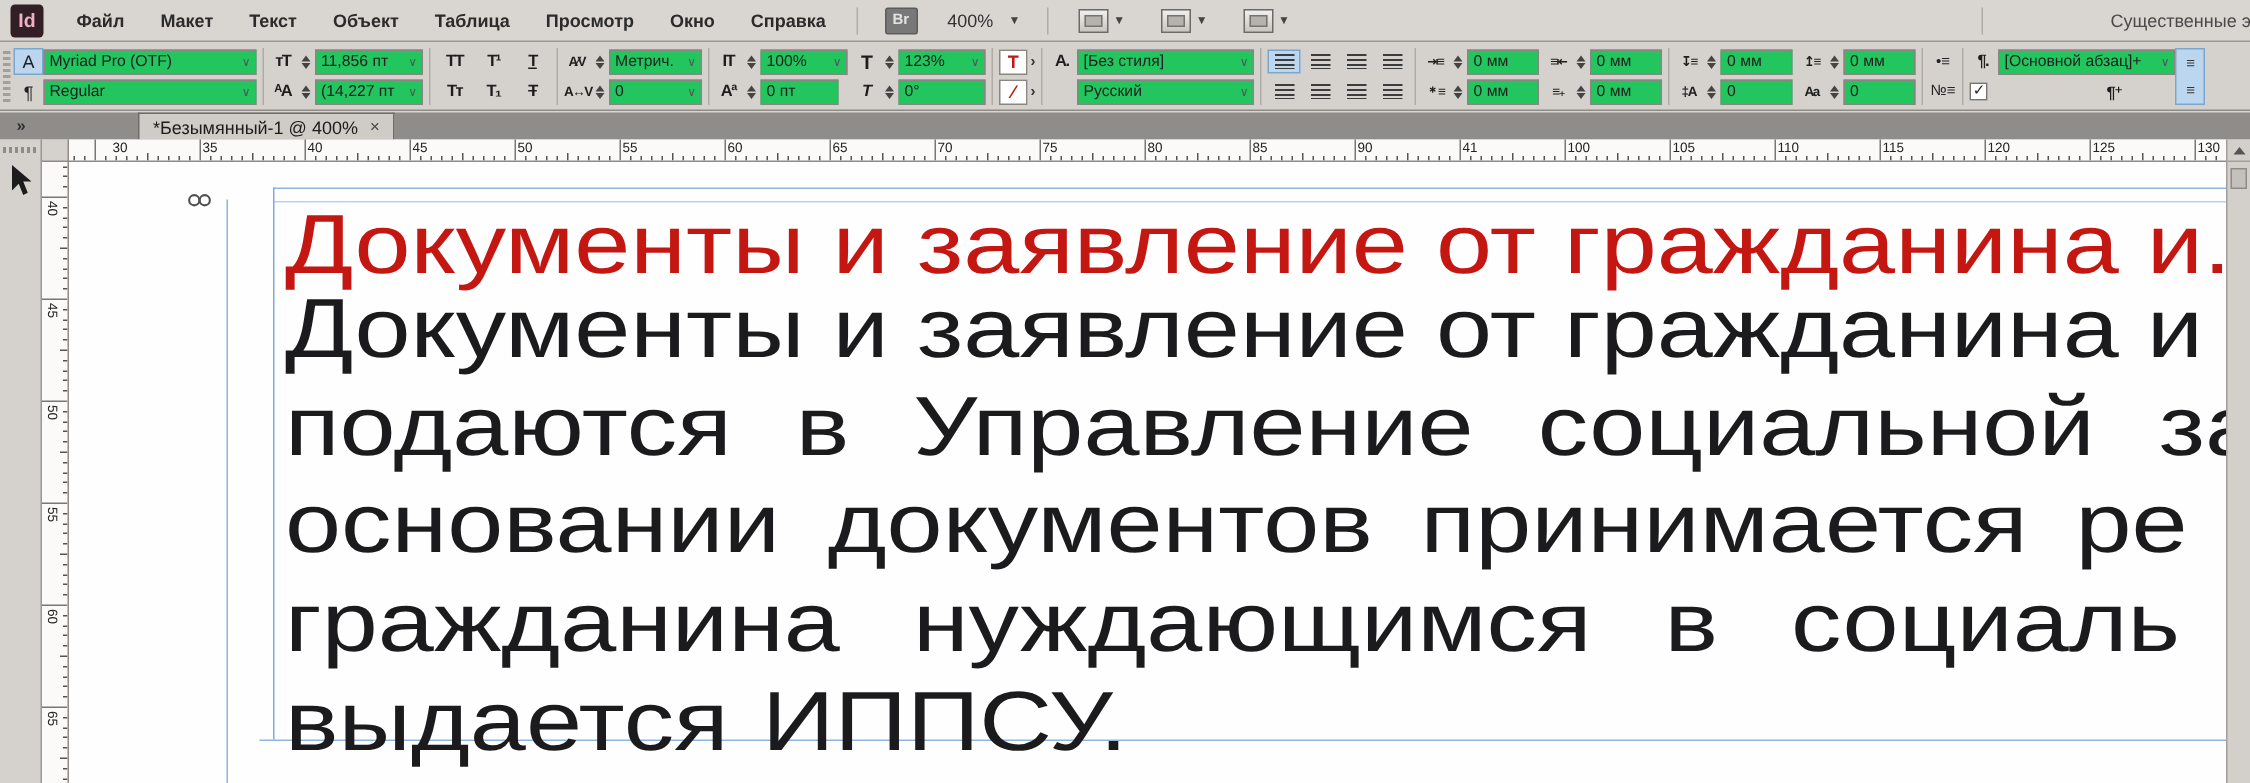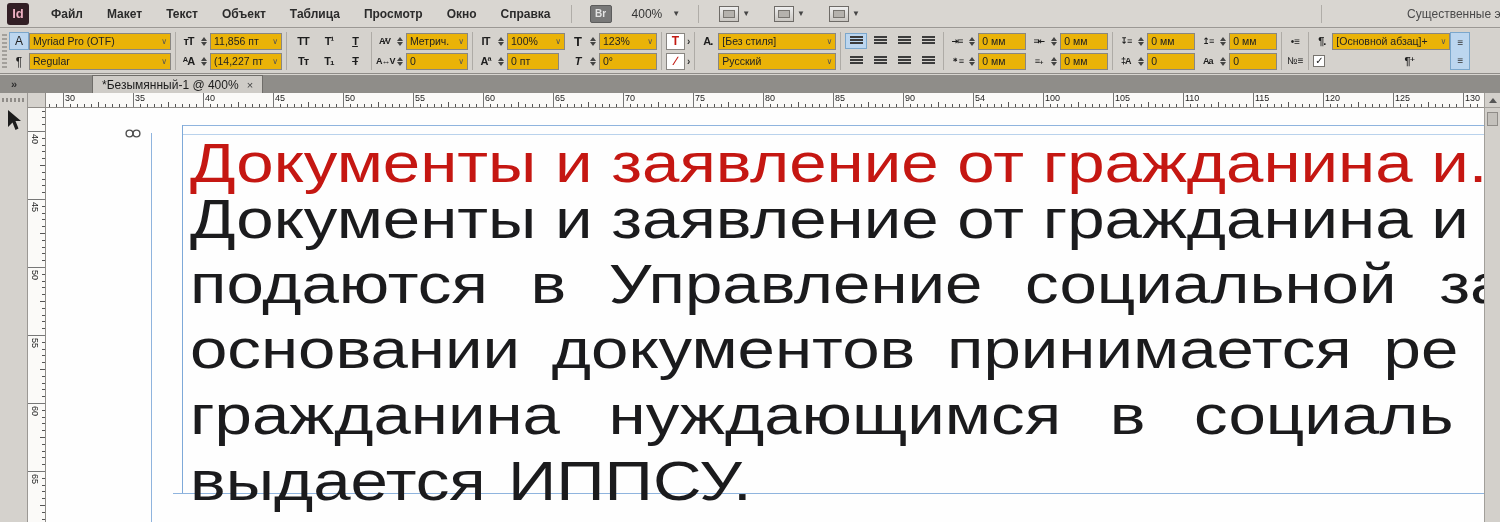--- a/index.html
+++ b/index.html
@@ -21,21 +21,21 @@
   .ws-sep { position:absolute; right:178px; top:5px; width:1px; height:18px; background:#b0ada8; }
 
   
   .cpanel { position:absolute; left:0; top:29px; width:1500px; height:45px; background:#d5d2cd; border-bottom:1px solid #8f8c88; display:flex; align-items:center; padding:0 2px; overflow:hidden; }
   .grip { width:10px; height:34px; margin-right:2px; background:repeating-linear-gradient(to bottom,#a3a09b 0 2px,transparent 2px 4px); width:5px; }
   .cp-sep { width:1px; height:38px; background:#aeaba6; margin:0 4px; flex:none; }
   .cp-col { display:flex; flex-direction:column; gap:3px; flex:none; }
   .cp-row { display:flex; align-items:center; gap:2px; height:17px; }
   .modebtn { width:20px; height:18px; font-size:12px; color:#222; display:flex; align-items:center; justify-content:center; border:1px solid transparent; }
   .modebtn.active { background:#bcd6ef; border:1px solid #7ba7cc; }
-  .field { background:#eab308; border:1px solid #898682; height:17px; font-size:10.5px; color:#222; display:flex; align-items:center; padding:0 3px; position:relative; overflow:hidden; white-space:nowrap; }
+  .field { background:#22c55e; border:1px solid #898682; height:17px; font-size:10.5px; color:#222; display:flex; align-items:center; padding:0 3px; position:relative; overflow:hidden; white-space:nowrap; }
   .field .chev { margin-left:auto; font-size:8px; color:#555; padding-left:3px; }
   .stepper { width:9px; height:17px; display:flex; flex-direction:column; align-items:center; justify-content:center; gap:1px; flex:none; }
   .stepper i { width:0; height:0; border-left:3px solid transparent; border-right:3px solid transparent; display:block; }
   .stepper i.up { border-bottom:4px solid #444; }
   .stepper i.dn { border-top:4px solid #444; }
   .cp-icon { font-size:11px; color:#1d1d1d; width:17px; text-align:center; flex:none; font-weight:bold; letter-spacing:-1px; }
   .casebtn { width:24px; height:17px; border:1px solid transparent; font-size:11px; font-weight:bold; color:#1d1d1d; display:flex; align-items:center; justify-content:center; letter-spacing:-1px; }
   .u { text-decoration:underline; }
   .st { text-decoration:line-through; }
   .colorbtn { width:19px; height:17px; border:1px solid #898682; background:#fff; display:flex; align-items:center; justify-content:center; font-weight:bold; font-size:12px; }
@@ -440,21 +440,21 @@
   <svg class="tool-arrow" width="16" height="22" viewBox="0 0 16 22">
     <polygon points="2,0 2,17 6.5,12.5 9.5,20 12.5,18.5 9.5,11 15,11" fill="#1c1c1c"></polygon>
   </svg>
 </div>
 
 <div class="ruler-corner"></div>
 <div class="hruler">
     <div class="htick minor" style="left: 3px;"></div>
     <div class="htick minor" style="left: 10px;"></div>
     <div class="htick major" style="left: 17px;"></div>
-    <div class="hlab" style="left: 19px;">30</div>
+    <div class="hlab" style="left: 19px; padding-left: 10px;">30</div>
     <div class="htick minor" style="left: 24px;"></div>
     <div class="htick minor" style="left: 31px;"></div>
     <div class="htick minor" style="left: 38px;"></div>
     <div class="htick minor" style="left: 45px;"></div>
     <div class="htick mid" style="left: 52px;"></div>
     <div class="htick minor" style="left: 59px;"></div>
     <div class="htick minor" style="left: 66px;"></div>
     <div class="htick minor" style="left: 73px;"></div>
     <div class="htick minor" style="left: 80px;"></div>
     <div class="htick major" style="left: 87px;"></div>
@@ -583,21 +583,21 @@
     <div class="htick minor" style="left: 864px;"></div>
     <div class="htick minor" style="left: 871px;"></div>
     <div class="htick minor" style="left: 878px;"></div>
     <div class="htick minor" style="left: 885px;"></div>
     <div class="htick mid" style="left: 892px;"></div>
     <div class="htick minor" style="left: 899px;"></div>
     <div class="htick minor" style="left: 906px;"></div>
     <div class="htick minor" style="left: 913px;"></div>
     <div class="htick minor" style="left: 920px;"></div>
     <div class="htick major" style="left: 927px;"></div>
-    <div class="hlab" style="left: 929px;">54</div>
+    <div class="hlab" style="left: 929px;">41</div>
     <div class="htick minor" style="left: 934px;"></div>
     <div class="htick minor" style="left: 941px;"></div>
     <div class="htick minor" style="left: 948px;"></div>
     <div class="htick minor" style="left: 955px;"></div>
     <div class="htick mid" style="left: 962px;"></div>
     <div class="htick minor" style="left: 969px;"></div>
     <div class="htick minor" style="left: 976px;"></div>
     <div class="htick minor" style="left: 983px;"></div>
     <div class="htick minor" style="left: 990px;"></div>
     <div class="htick major" style="left: 997px;"></div>

